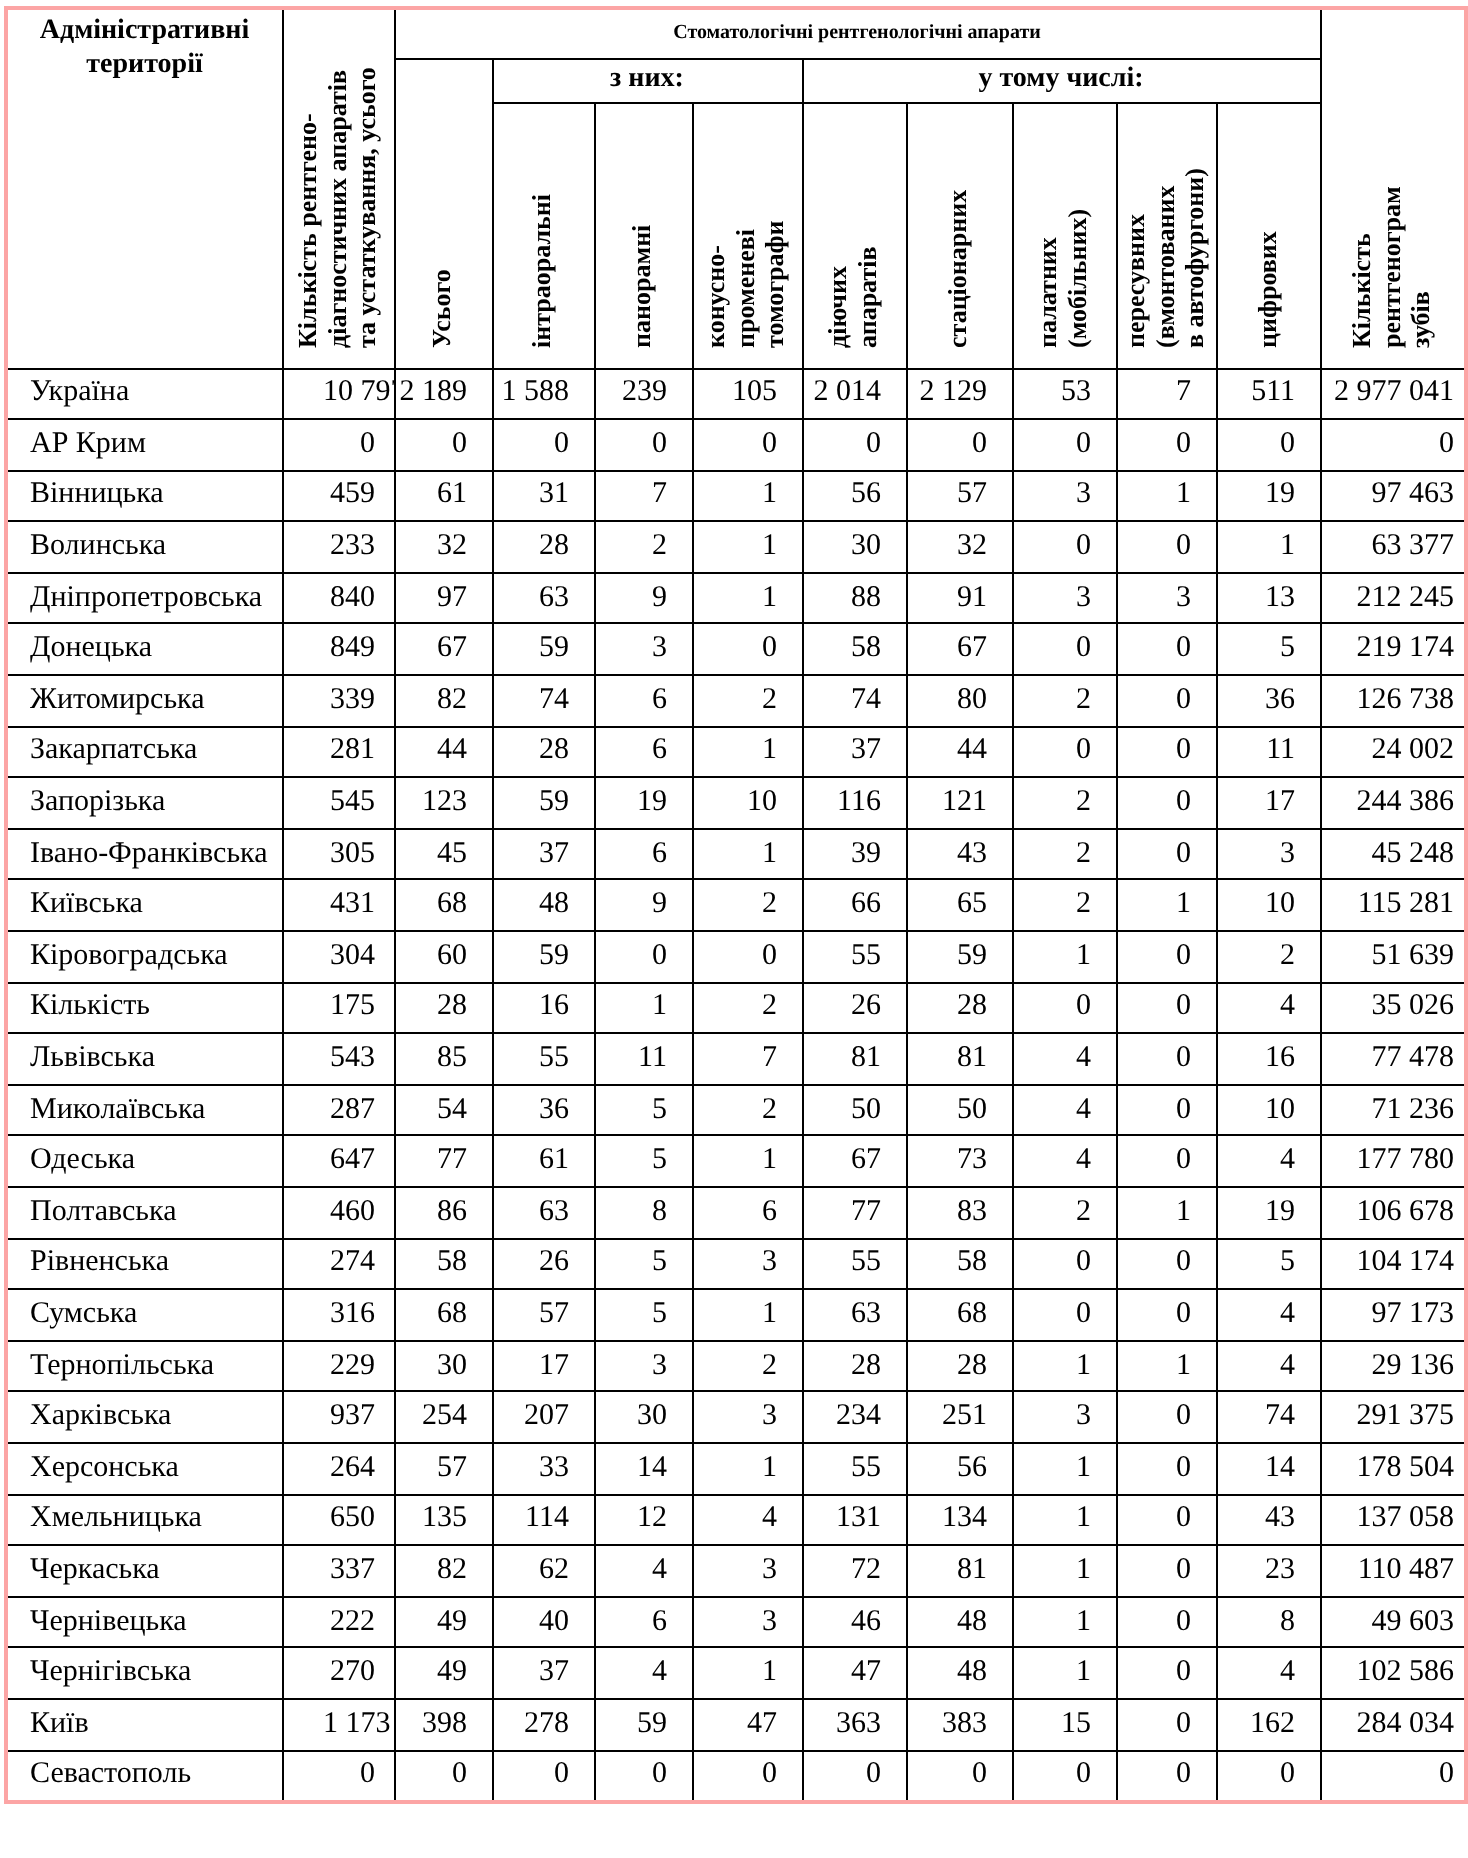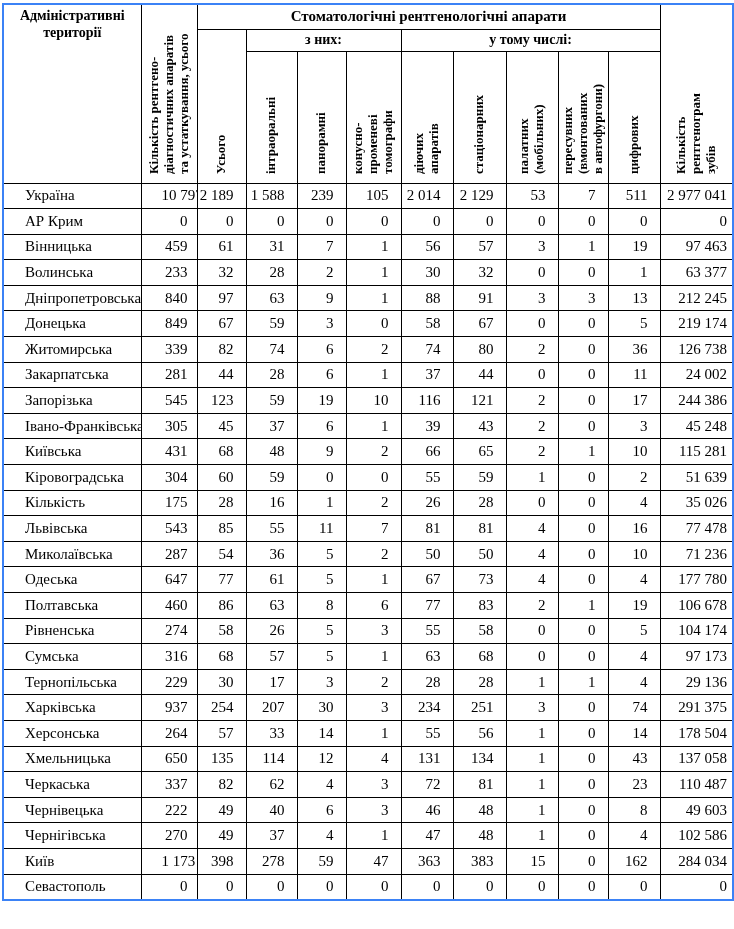--- a/index.html
+++ b/index.html
@@ -8,21 +8,21 @@
     width: 734px; height: 929px;
     background: #ffffff;
     font-family: "Liberation Serif", serif;
     color: #000;
   }
   table {
     border-collapse: collapse;
     table-layout: fixed;
     width: 730px;
     margin: 3px 0 0 2px;
-    border: 2px solid #3b82f6;
+    border: 2px solid #fca5a5;
   }
   td, th {
     border: 1px solid #000;
     padding: 0;
     overflow: hidden;
     font-weight: normal;
   }
   thead th { font-weight: bold; }
   
   tr.hr1 { height: 25px; }
@@ -32,21 +32,21 @@
     vertical-align: top;
     text-align: center;
     padding-top: 3px;
     font-size: 14px;
     line-height: 1.18;
     white-space: pre-line;
   }
   th.band {
     text-align: center;
     vertical-align: middle;
-    font-size: 15px;
+    font-size: 10px;
     white-space: nowrap;
   }
   th.band2 { font-size: 14px; }
   th.v {
     vertical-align: bottom;
     text-align: center;
     padding-bottom: 5px;
   }
   .rot {
     display: inline-block;
@@ -63,21 +63,21 @@
   .rot.h3 { height: 120px; }
   
   tbody td {
     height: 25.6px;
     font-size: 15px;
     vertical-align: middle;
     white-space: nowrap;
   }
   td.terr {
     text-align: left;
-    padding-left: 21px;
+    padding-left: 11px;
   }
   td.num {
     text-align: right;
     padding-right: 12px;
   }
   td.num.first { padding-right: 9px; padding-left: 20px; }
   td.num.last  { padding-right: 5px; }
 </style>
 </head>
 <body>

